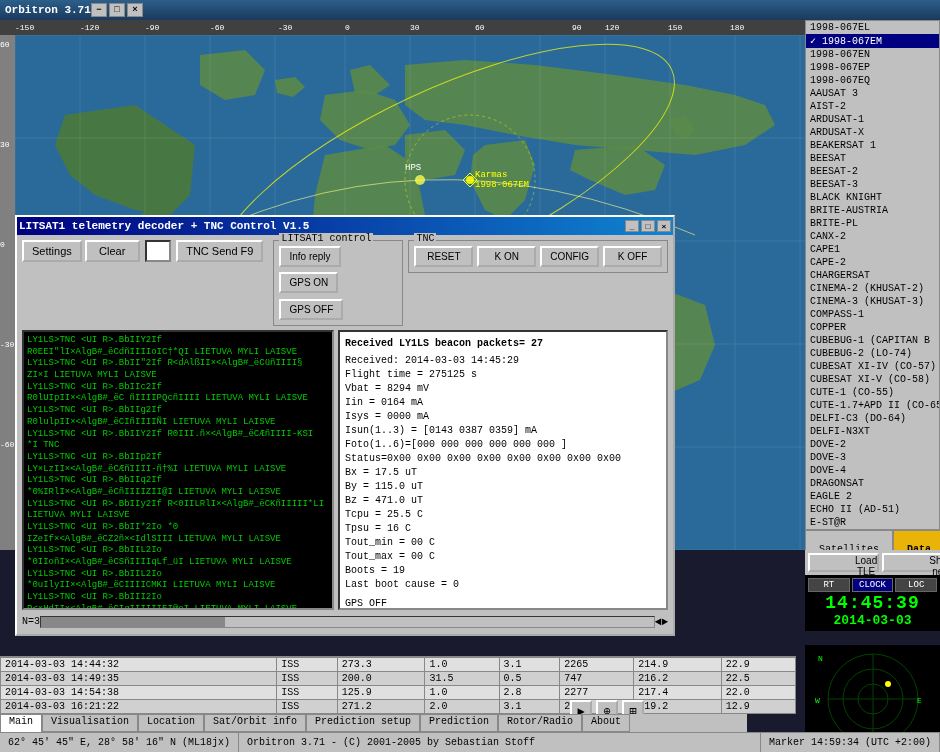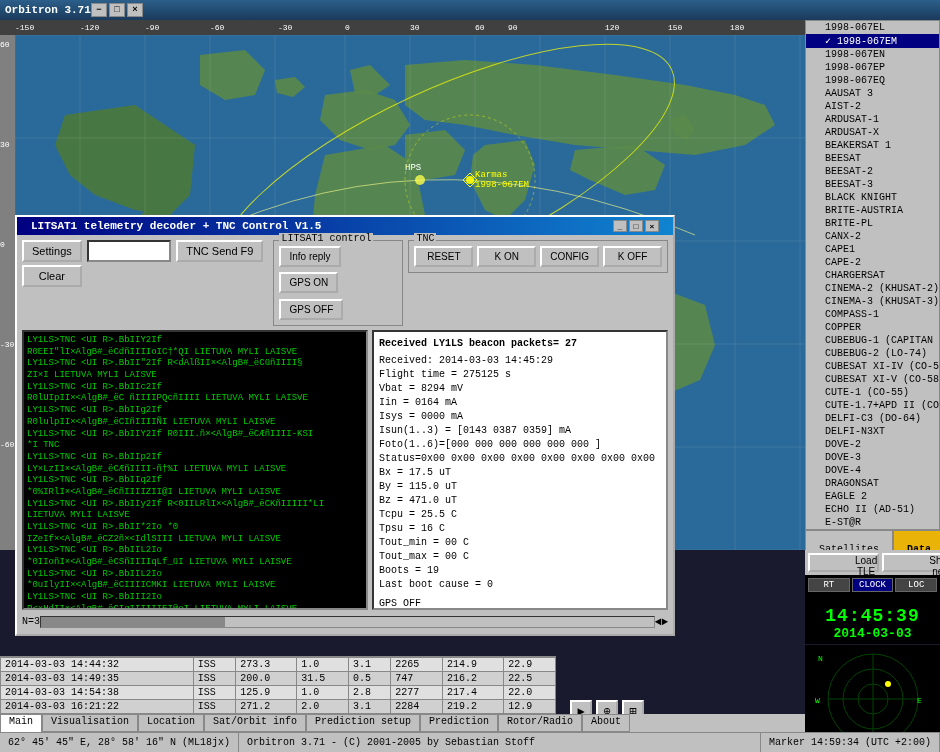--- a/index.html
+++ b/index.html
@@ -44,21 +44,21 @@
       right: 0;
       width: 135px;
       height: 510px;
       background: #c0c0c0;
       border: 1px solid #888;
       overflow-y: auto;
       font-size: 10px;
       color: #000;
     }
     #sat-list-panel .sat-item {
-      padding: 1px 19px;
+      padding: 1px 4px;
       cursor: pointer;
       white-space: nowrap;
       overflow: hidden;
     }
     #sat-list-panel .sat-item.selected {
       background: #000080;
       color: white;
     }
 
     
@@ -110,21 +110,21 @@
       top: 575px;
       right: 0;
       width: 135px;
       background: #000;
       color: #00ff00;
       padding: 3px;
     }
     #time-panel .time-tabs {
       display: flex;
       gap: 2px;
-      margin-bottom: 14px;
+      margin-bottom: 1px;
     }
     .time-tab {
       flex: 1;
       background: #444;
       color: #fff;
       font-size: 9px;
       text-align: center;
       padding: 1px;
       cursor: pointer;
       border: 1px solid #666;
@@ -165,21 +165,21 @@
       width: 660px;
       background: #c0c0c0;
       border: 2px outset #fff;
       z-index: 50;
     }
     #tnc-dialog-title {
       background: linear-gradient(to right, #000080, #1084d0);
       color: white;
       font-size: 11px;
       font-weight: bold;
-      padding: 3px 14px;
+      padding: 3px 2px;
       display: flex;
       align-items: center;
       justify-content: space-between;
     }
     #tnc-dialog-title .dialog-btns { display: flex; gap: 2px; }
     .dialog-btn {
       width: 14px; height: 12px;
       background: #c0c0c0;
       border: 1px solid #888;
       font-size: 8px;
@@ -263,21 +263,21 @@
     }
 
     
     #tnc-main-area {
       display: flex;
       gap: 4px;
       height: 280px;
     }
 
     #tnc-text-area {
-      width: 346px;
+      width: 312px;
       height: 100%;
       background: #000;
       color: #00cc00;
       font-size: 9px;
       padding: 3px;
       overflow-y: auto;
       border: 2px inset #888;
       white-space: pre-wrap;
       line-height: 1.3;
     }
@@ -355,21 +355,21 @@
       height: 100%;
       display: flex;
       align-items: center;
     }
 
     
     #bottom-tabs {
       position: absolute;
       bottom: 20px;
       left: 0;
-      width: 805px;
+      width: 747px;
       height: 18px;
       background: #c0c0c0;
       display: flex;
     }
     .btab {
       padding: 1px 8px;
       font-size: 10px;
       border: 1px solid #888;
       background: #c0c0c0;
       cursor: pointer;
@@ -435,21 +435,20 @@
     }
 
     #tnc-top-row {
       display: flex;
       align-items: flex-start;
       gap: 5px;
     }
 
     #settings-clear-col {
       display: flex;
-      flex-direction: column;
       gap: 3px;
     }
   </style>
 </head>
 <body>
 
 <div id="title-bar">
   <span>Orbitron 3.71</span>
   <div class="win-buttons">
     <div class="win-btn">−</div>
@@ -460,21 +459,21 @@
 
 <div id="top-ruler">
   <span class="ruler-mark" style="left:15px">-150</span>
   <span class="ruler-mark" style="left:80px">-120</span>
   <span class="ruler-mark" style="left:145px">-90</span>
   <span class="ruler-mark" style="left:210px">-60</span>
   <span class="ruler-mark" style="left:278px">-30</span>
   <span class="ruler-mark" style="left:345px">0</span>
   <span class="ruler-mark" style="left:410px">30</span>
   <span class="ruler-mark" style="left:475px">60</span>
-  <span class="ruler-mark" style="left:508px">90</span>
+  <span class="ruler-mark" style="left:572px">90</span>
   <span class="ruler-mark" style="left:605px">120</span>
   <span class="ruler-mark" style="left:668px">150</span>
   <span class="ruler-mark" style="left:730px">180</span>
 </div>
 
 <div id="left-ruler">
   <span class="left-mark" style="top:5px">60</span>
   <span class="left-mark" style="top:105px">30</span>
   <span class="left-mark" style="top:205px">0</span>
   <span class="left-mark" style="top:305px">-30</span>
@@ -736,21 +735,21 @@
       <span id="n-counter">N=3</span>
       <div id="tnc-scrollbar" style="flex:1; height:12px; background:#c0c0c0; border:1px inset #888;">
         <div style="width:30%; height:100%; background:#888;"></div>
       </div>
       <span style="cursor:pointer;">◄</span>
       <span style="cursor:pointer;">►</span>
     </div>
   </div>
 </div>
 
-<div style="position:absolute; bottom:38px; left:0; width:556px; background:#c0c0c0; border-top:1px solid #888;">
+<div style="position:absolute; bottom:38px; left:0; width:796px; background:#c0c0c0; border-top:1px solid #888;">
   <table id="data-table">
     <tbody id="data-table-body">
     <tr>
           <td>2014-03-03 14:44:32</td>
           <td>ISS</td>
           <td>273.3</td>
           <td>1.0</td>
           <td>3.1</td>
           <td>2265</td>
           <td>214.9</td>

